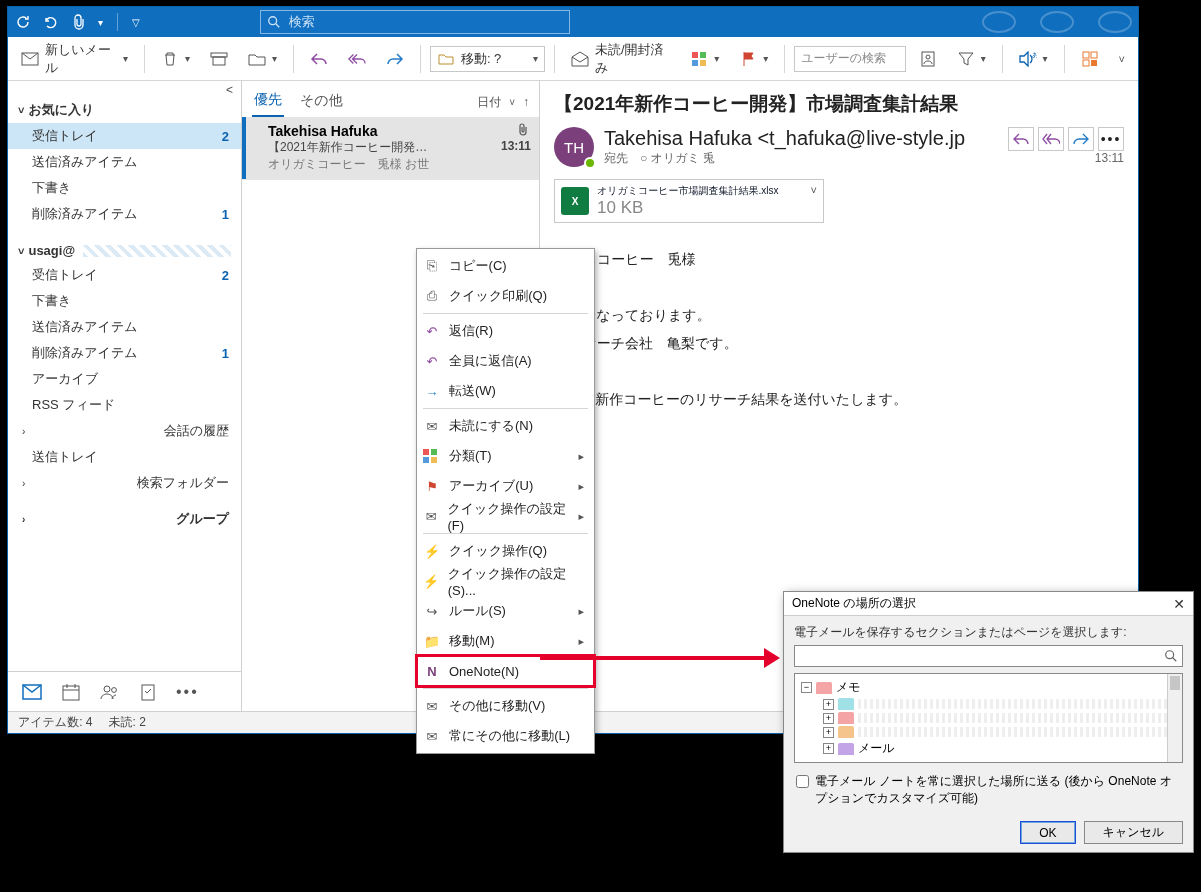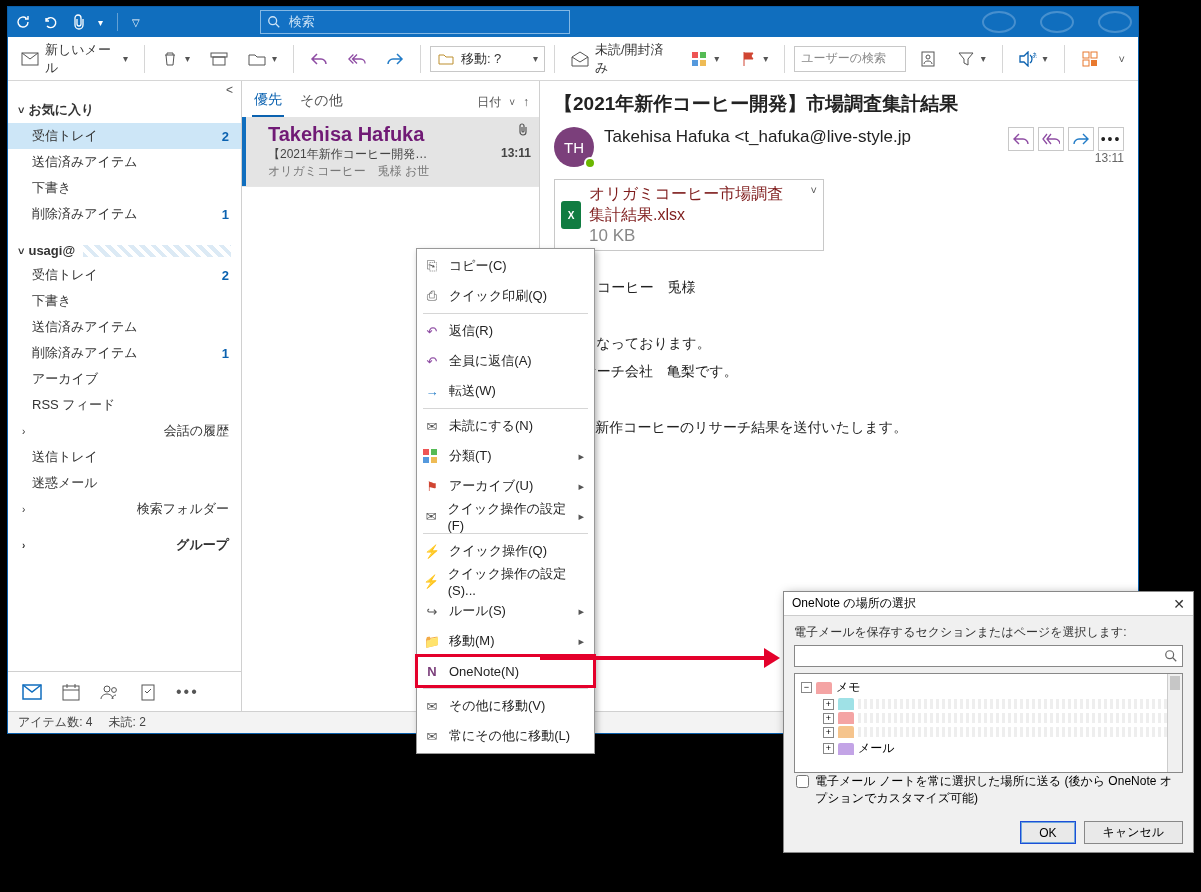--- a/index.html
+++ b/index.html
@@ -30,37 +30,37 @@
 .fp-count { color: #0b62b0; font-weight: bold; }
 .fp-bottom { margin-top: auto; border-top: 1px solid #d0d0d0; height: 40px; display: flex; align-items: center; gap: 20px; padding: 0 14px; color: #555; }
 .msglist { width: 298px; border-right: 1px solid #d0d0d0; display: flex; flex-direction: column; }
 .ml-tabs { display: flex; align-items: center; padding: 6px 10px 0; gap: 14px; font-size: 14px; }
 .ml-tab { padding: 4px 2px 6px; color: #555; }
 .ml-tab.active { color: #0b62b0; border-bottom: 2px solid #0b62b0; }
 .ml-sort { margin-left: auto; font-size: 12px; color: #555; display:flex; gap:8px; align-items:center; }
 .ml-group { background: #f3f3f3; font-size: 12px; color: #333; padding: 2px 10px; border-top:1px solid #d6d6d6;border-bottom:1px solid #d6d6d6;}
 .ml-msg { padding: 6px 8px 6px 26px; border-bottom: 1px solid #e6e6e6; background: #e4e4e4; position:relative;}
 .ml-msg .bluebar{position:absolute;left:0;top:0;bottom:0;width:4px;background:#106ebe;}
-.ml-from { font-size: 20px; color: #701a75; font-weight:600;}
+.ml-from { font-size: 14px; color: #000000; font-weight:600;}
 .ml-subj { font-size: 12px; color: #444; display:flex; justify-content:space-between;}
 .ml-prev { font-size: 12px; color: #777; }
 .ml-attach{position:absolute;right:10px;top:6px;color:#555;}
 .reading { flex: 1; padding: 10px 14px; display: flex; flex-direction: column; font-size: 14px; color: #222; min-width:0;}
 .rd-subject { font-size: 19px; font-weight: bold; margin-bottom: 10px; }
 .rd-head { display: flex; gap: 10px; align-items: flex-start; }
 .avatar { width: 40px; height: 40px; border-radius: 50%; background: #7b3f7b; color: #fff; display: flex; align-items: center; justify-content: center; font-size: 15px; position:relative;}
 .avatar .presence{position:absolute;right:-2px;bottom:-2px;width:12px;height:12px;border-radius:50%;background:#6bb700;border:2px solid #fff;}
-.rd-from { font-size: 17px; color: #222; }
+.rd-from { font-size: 20px; color: #222; }
 .rd-to { font-size: 12px; color: #666; }
 .rd-actions { margin-left: auto; display: flex; gap: 4px; align-items:center;}
 .rd-actbtn { width: 26px; height: 24px; border: 1px solid #c8c8c8; display: flex; align-items: center; justify-content: center; }
 .rd-time { font-size: 12px; color: #666; text-align:right;}
 .attachment { margin-top: 12px; border: 1px solid #c8c8c8; display: inline-flex; align-items: center; gap: 8px; padding: 4px 26px 4px 6px; position:relative; width: 270px;}
 .xls-icon { width: 28px; height: 28px; background: #107c41; color:#fff; display:flex;align-items:center;justify-content:center;font-size:10px;font-weight:bold;border-radius:3px;}
-.att-name { font-size: 16px; color: #7f1d1d; }
+.att-name { font-size: 10px; color: #0f172a; }
 .att-size { font-size: 17px; color: #888; }
 .att-chev{position:absolute;right:6px;top:4px;color:#555;font-size:11px;}
 .rd-body { margin-top: 22px; font-size: 14px; line-height: 2; color:#222;}
 .statusbar{height:22px;border-top:1px solid #d0d0d0;background:#f3f3f3;font-size:12px;color:#444;display:flex;align-items:center;padding:0 10px;gap:16px;}
 .statusbar .right{margin-left:auto;}
 .context-menu { position: absolute; left: 416px; top: 248px; width: 179px; background: #fff; border: 1px solid #999; box-shadow: 2px 3px 6px rgba(0,0,0,0.3); font-size: 13px; color: #222; padding: 2px 0;}
 .ctx-item { display: flex; align-items: center; gap: 8px; padding: 3px 10px 3px 6px; position:relative; height:30px;}
 .ctx-item .arr { margin-left: auto; font-size: 11px; color: #555; }
 .ctx-sep { height: 1px; background: #d6d6d6; margin: 2px 6px; }
 .ctx-icon { width: 18px; text-align: center; color: #555; }
@@ -74,21 +74,21 @@
 .dlg-body { padding: 8px 10px; flex:1; display:flex; flex-direction:column;}
 .dlg-label { font-size: 12px; color: #333; margin-bottom: 4px; }
 .dlg-search { display:flex; border:1px solid #888;background:#fff; height:22px;align-items:center;padding:0 4px;}
 .dlg-search input{flex:1;border:none;outline:none;font-size:12px;}
 .dlg-tree { margin-top: 6px; flex:1; border: 1px solid #888; background: #fff; overflow:auto; padding: 4px 2px; position:relative;}
 .tree-row { display:flex; align-items:center; gap:4px; padding:1px 0 1px 4px; font-size:12px;}
 .tree-row .exp{width:11px;height:11px;border:1px solid #888;display:flex;align-items:center;justify-content:center;font-size:9px;line-height:9px;}
 .tree-row .sect{width:16px;height:12px;border-radius:2px 2px 0 0;}
 .tree-scroll{position:absolute;right:0;top:0;bottom:0;width:15px;background:#f0f0f0;border-left:1px solid #ccc;}
 .tree-scroll .thumb{position:absolute;left:2px;right:2px;top:2px;height:14px;background:#c6c6c6;}
-.dlg-check { display:flex; align-items:flex-start; gap:6px; padding:0 2px 0; font-size:12px;}
+.dlg-check { display:flex; align-items:flex-start; gap:6px; padding:10px 2px 0; font-size:12px;}
 .dlg-check input{margin-top:2px;}
 .dlg-buttons { display:flex; gap:8px; justify-content:flex-end; padding:6px 10px 8px;}
 .dlg-btn { border:1px solid #888; background:#e9e9e9; padding:2px 18px; font-size:12px;}
 .dlg-btn.ok{border:1px solid #1d4ed8; box-shadow:0 0 0 1px #6fa8dc inset;}
 svg{display:block;}
 </style>
 </head>
 <body>
 
 <div class="outlook-window">
@@ -319,23 +319,20 @@
         </div>
       <div class="fp-item">
           <span>RSS フィード</span>
         </div>
       <div class="fp-item" style="padding-left:14px">
           <span style="font-size:10px;margin-right:4px">›</span>
           <span>会話の履歴</span>
         </div>
       <div class="fp-item">
           <span>送信トレイ</span>
-        </div>
-      <div class="fp-item">
-          <span>迷惑メール</span>
         </div>
       <div class="fp-item" style="padding-left:14px">
           <span style="font-size:10px;margin-right:4px">›</span>
           <span>検索フォルダー</span>
         </div>
       <div style="height:10px"></div>
       <div class="fp-item" style="padding-left:14px;font-weight:bold">
           <span style="font-size:10px;margin-right:4px">›</span>
           <span>グループ</span>
         </div>
@@ -400,20 +397,21 @@
 
     <div class="reading">
       <div class="rd-subject">【2021年新作コーヒー開発】市場調査集計結果</div>
       <div class="rd-head">
         <div class="avatar">
             <span>TH</span>
             <span class="presence"></span>
           </div>
         <div style="min-width:0">
           <div class="rd-from">Takehisa Hafuka &lt;t_hafuka@live-style.jp</div>
+          <div class="rd-to"><span>宛先</span>　○ <span>オリガミ 兎</span></div>
         </div>
         <div class="rd-actions">
           <div>
             <div style="display:flex;gap:4px">
               <div class="rd-actbtn">
                   <svg width="16" height="12" viewBox="0 0 16 12">
                     <path d="M6 1L1 6l5 5M1 6h9a5 5 0 0 1 5 5" fill="none" stroke="#8e4ca3" stroke-width="1.4"></path>
                   </svg>
                 </div>
               <div class="rd-actbtn">

